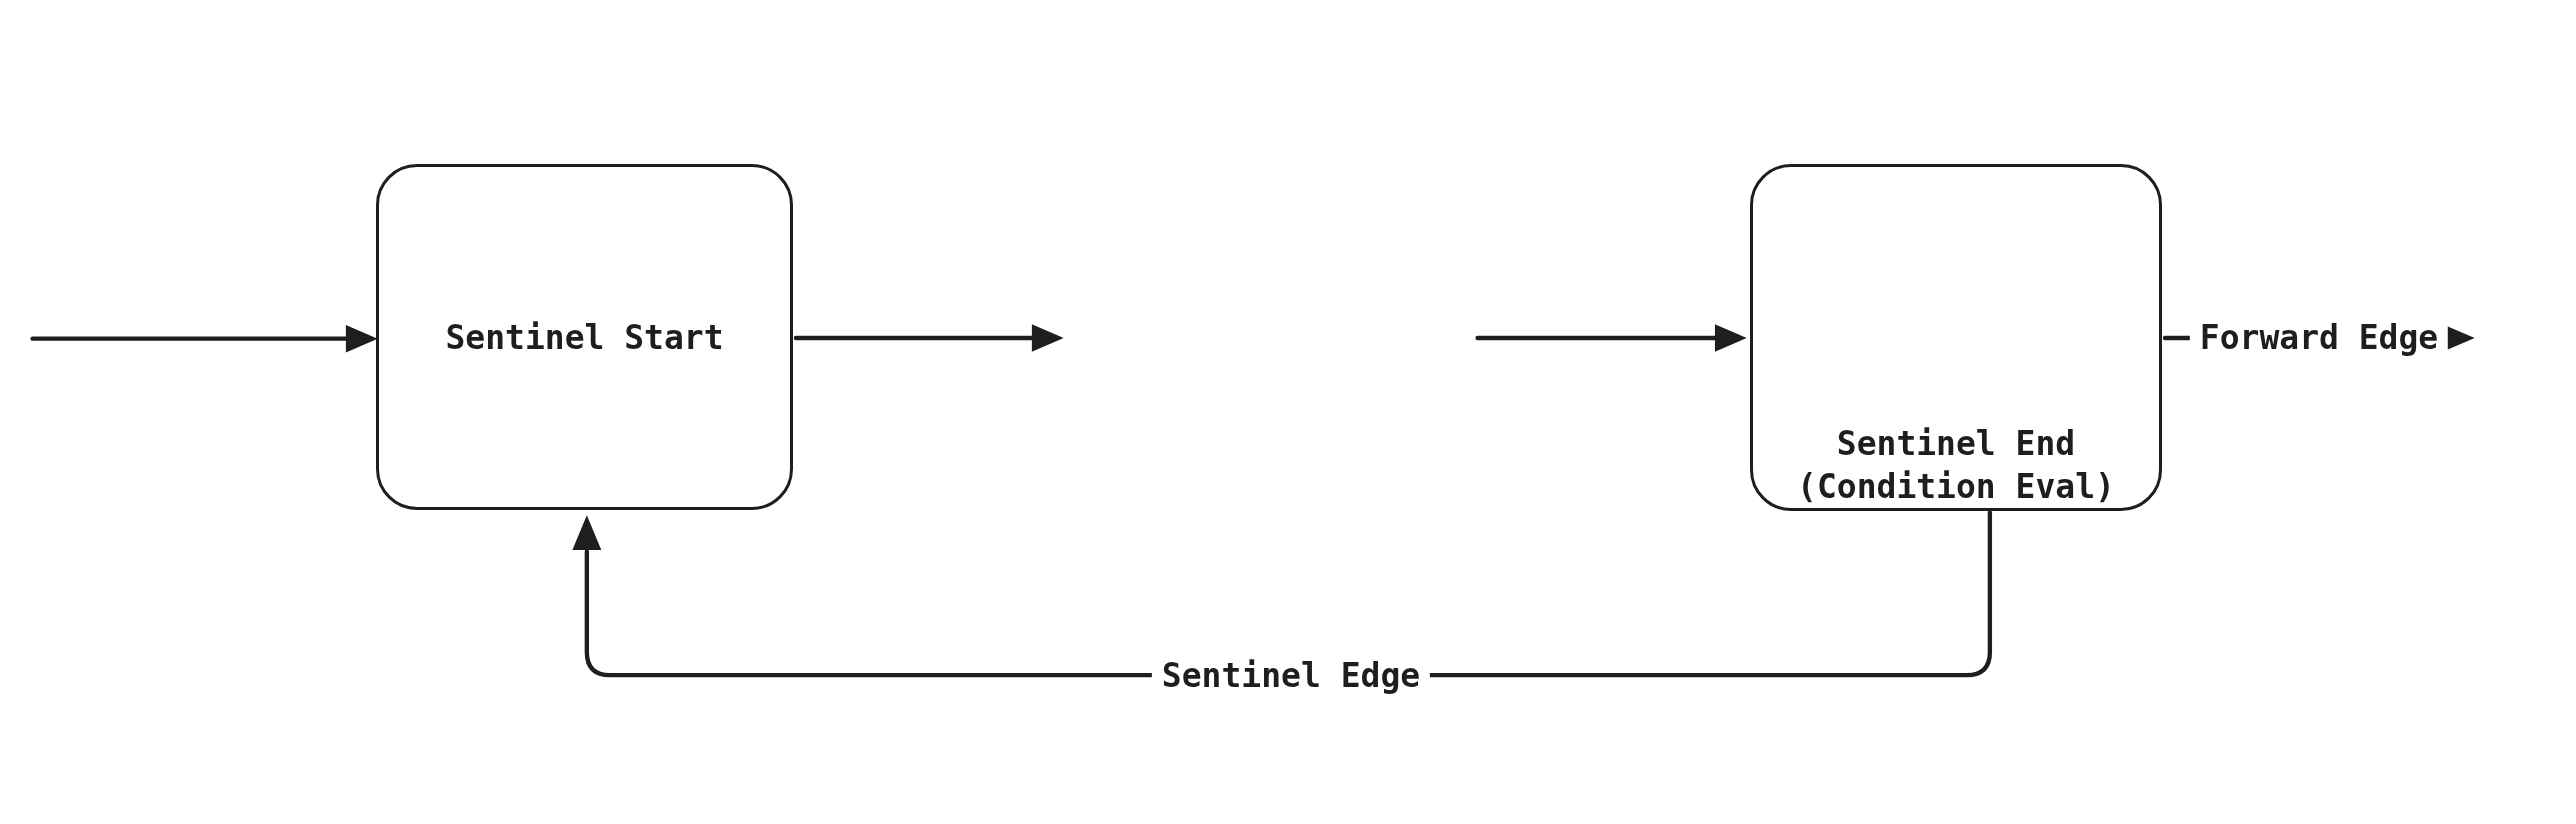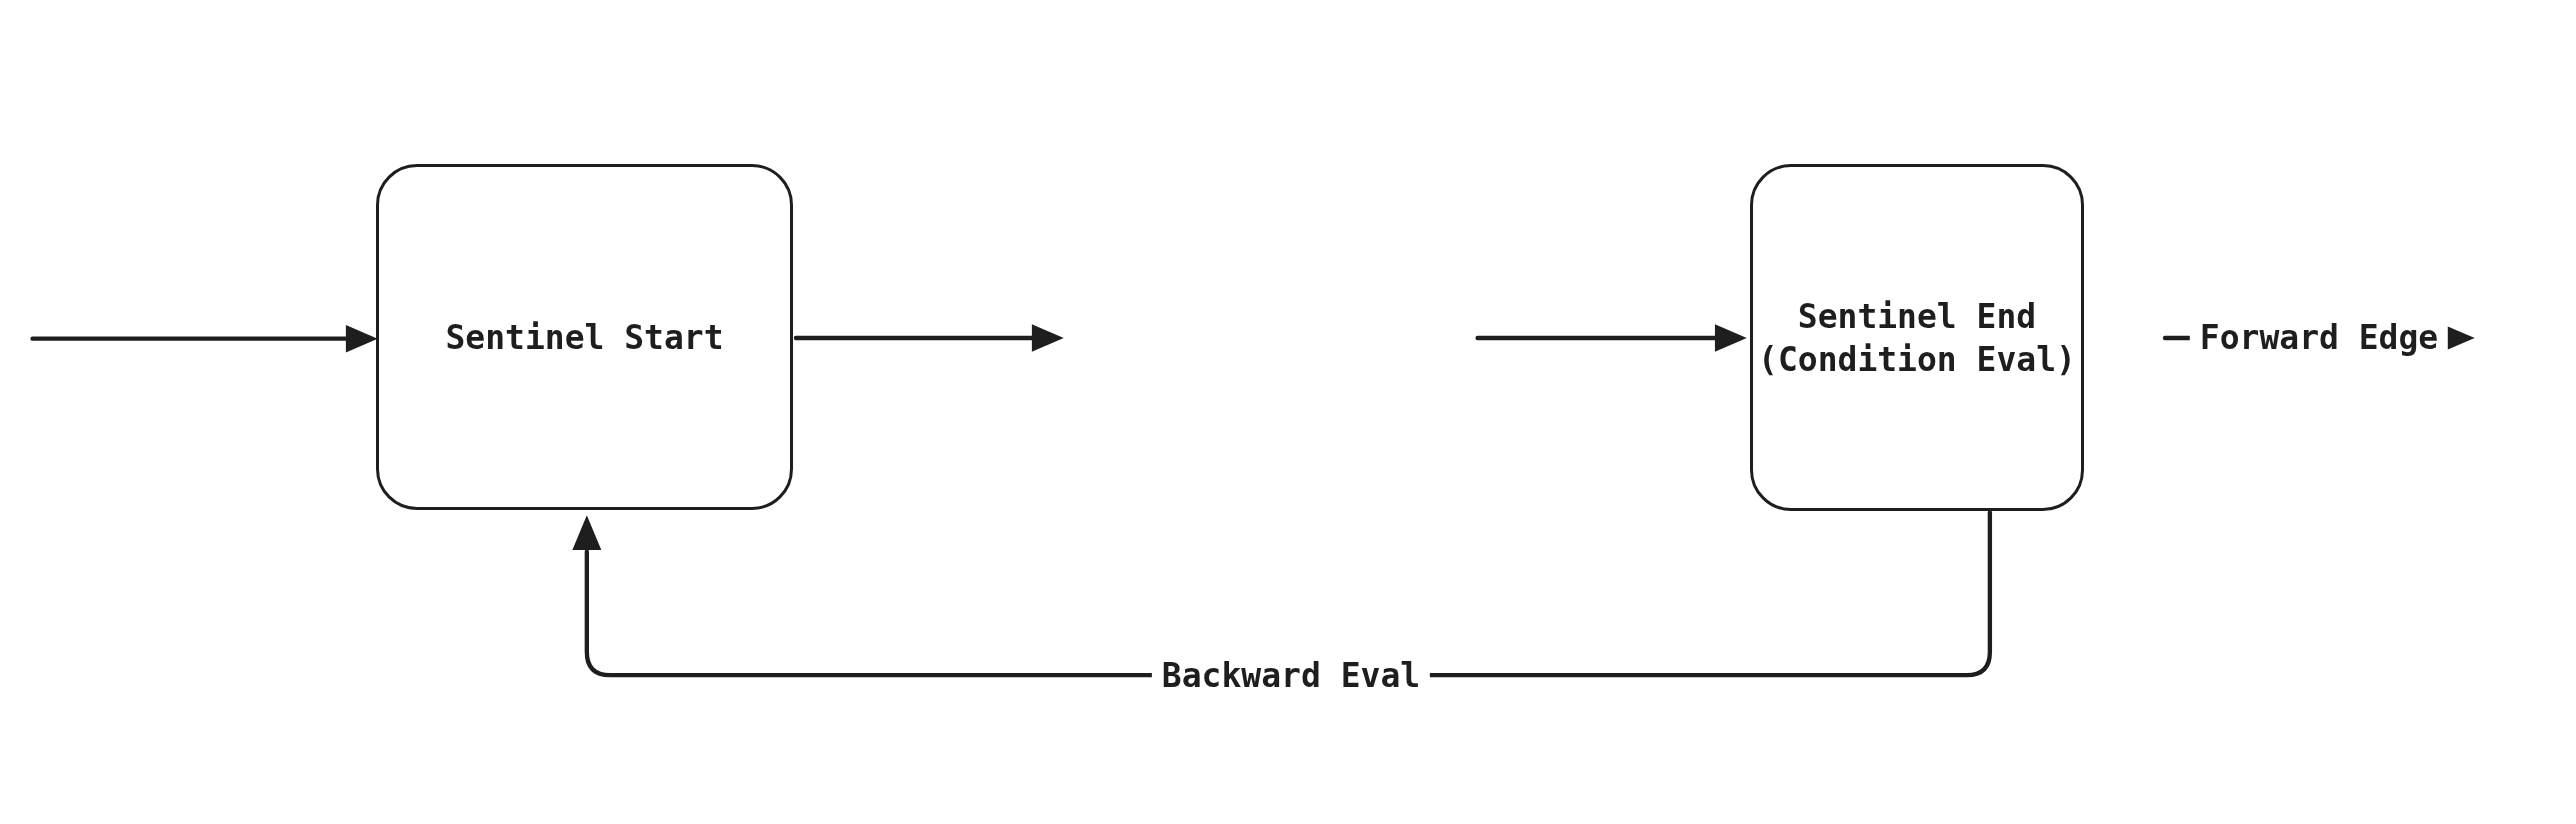--- a/index.html
+++ b/index.html
@@ -36,21 +36,21 @@
   .node-label {
     font-size: 33px;
     font-weight: bold;
     line-height: 43px;
     text-align: center;
     white-space: pre-line;
     color: #1e1e1e;
   }
   .node-sentinel-start { left: 376px; top: 164px; width: 417px; height: 346px; }
   .node-loop           { left: 1064px; top: 162px; width: 411px; height: 347px; }
-  .node-sentinel-end   { left: 1750px; top: 164px; width: 334px; height: 347px; }
+  .node-sentinel-end   { left: 1750px; top: 164px; width: 412px; height: 347px; align-items: flex-end; }
   .edge-label {
     position: absolute;
     transform: translate(-50%, -50%);
     font-size: 33px;
     font-weight: bold;
     white-space: nowrap;
     background: #ffffff;
     padding: 0 10px;
     z-index: 3;
     color: #1e1e1e;
@@ -87,16 +87,16 @@
     <line x1="2992" y1="467" x2="3040" y2="467"></line>
     <line x1="3362" y1="467" x2="3382" y2="467"></line>
     <polygon points="3420,467 3378,449 3378,485" fill="#1e1e1e" stroke="none"></polygon>
 
     <path d="M 2750,708 L 2750,901 Q 2750,933 2718,933 L 843,933 Q 811,933 811,901 L 811,762"></path>
     <polygon points="811,712 791,760 831,760" fill="#1e1e1e" stroke="none"></polygon>
   </svg>
 
   <div class="edge-label edge-label-forward">Forward Edge</div>
 
-  <div class="edge-label edge-label-backward">Backward Eval</div>
+  <div class="edge-label edge-label-backward">Sentinel Edge</div>
 
 </div>
 
 
 </body></html>

